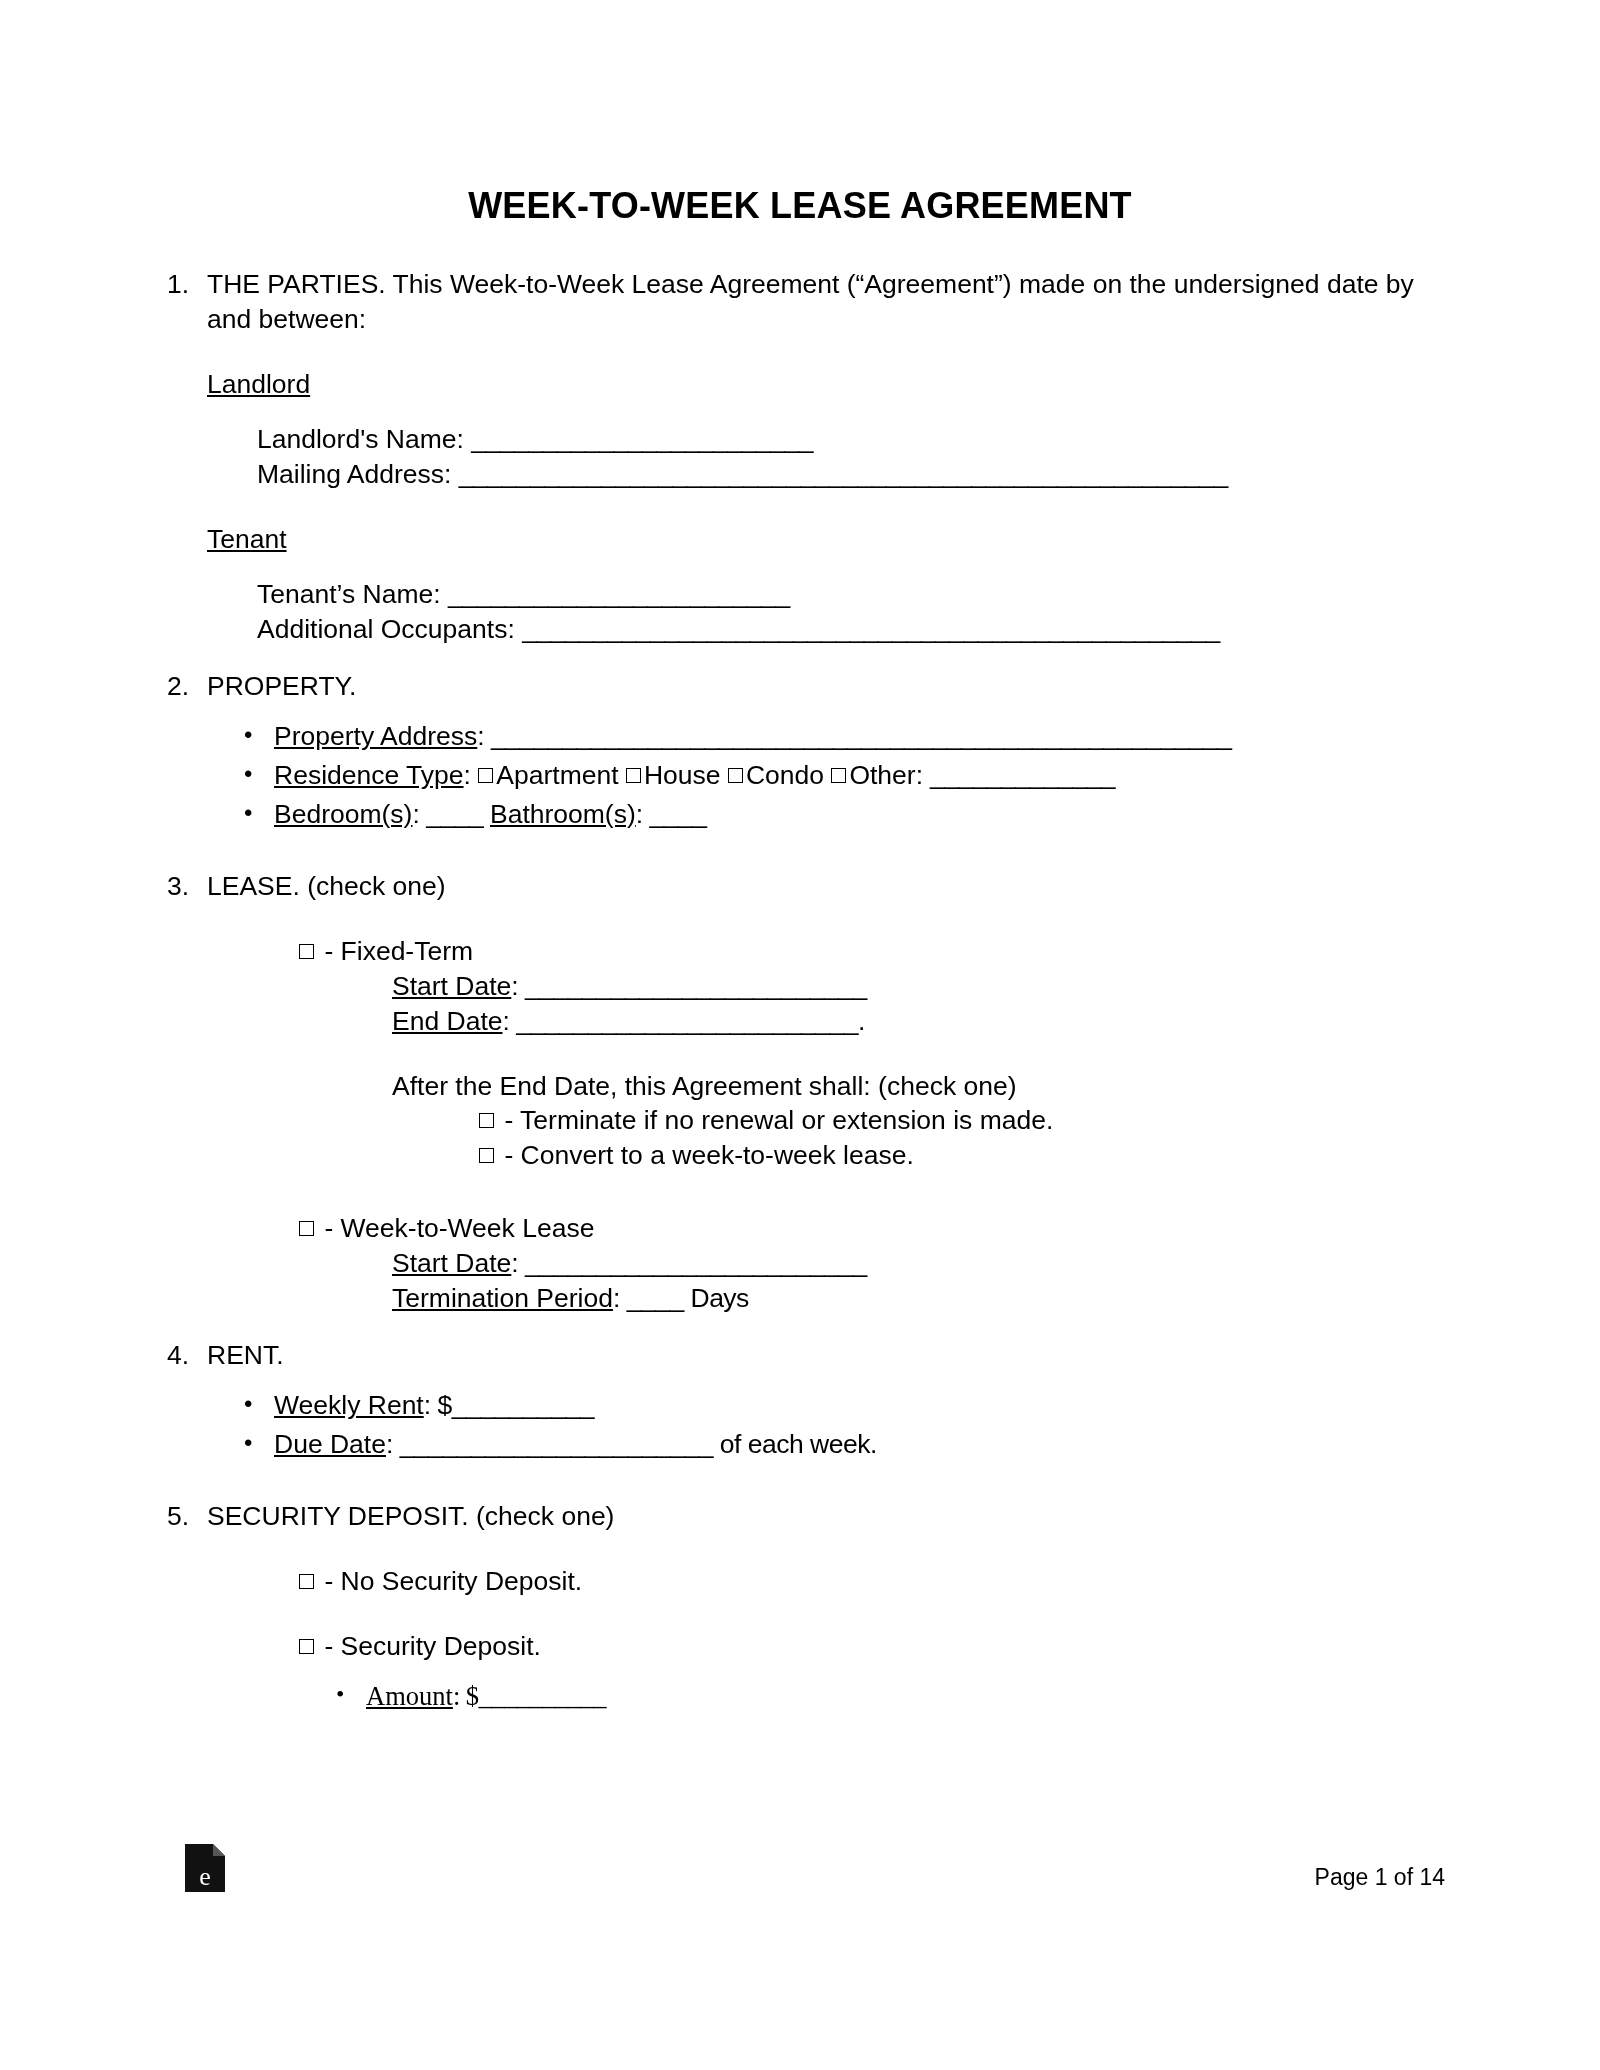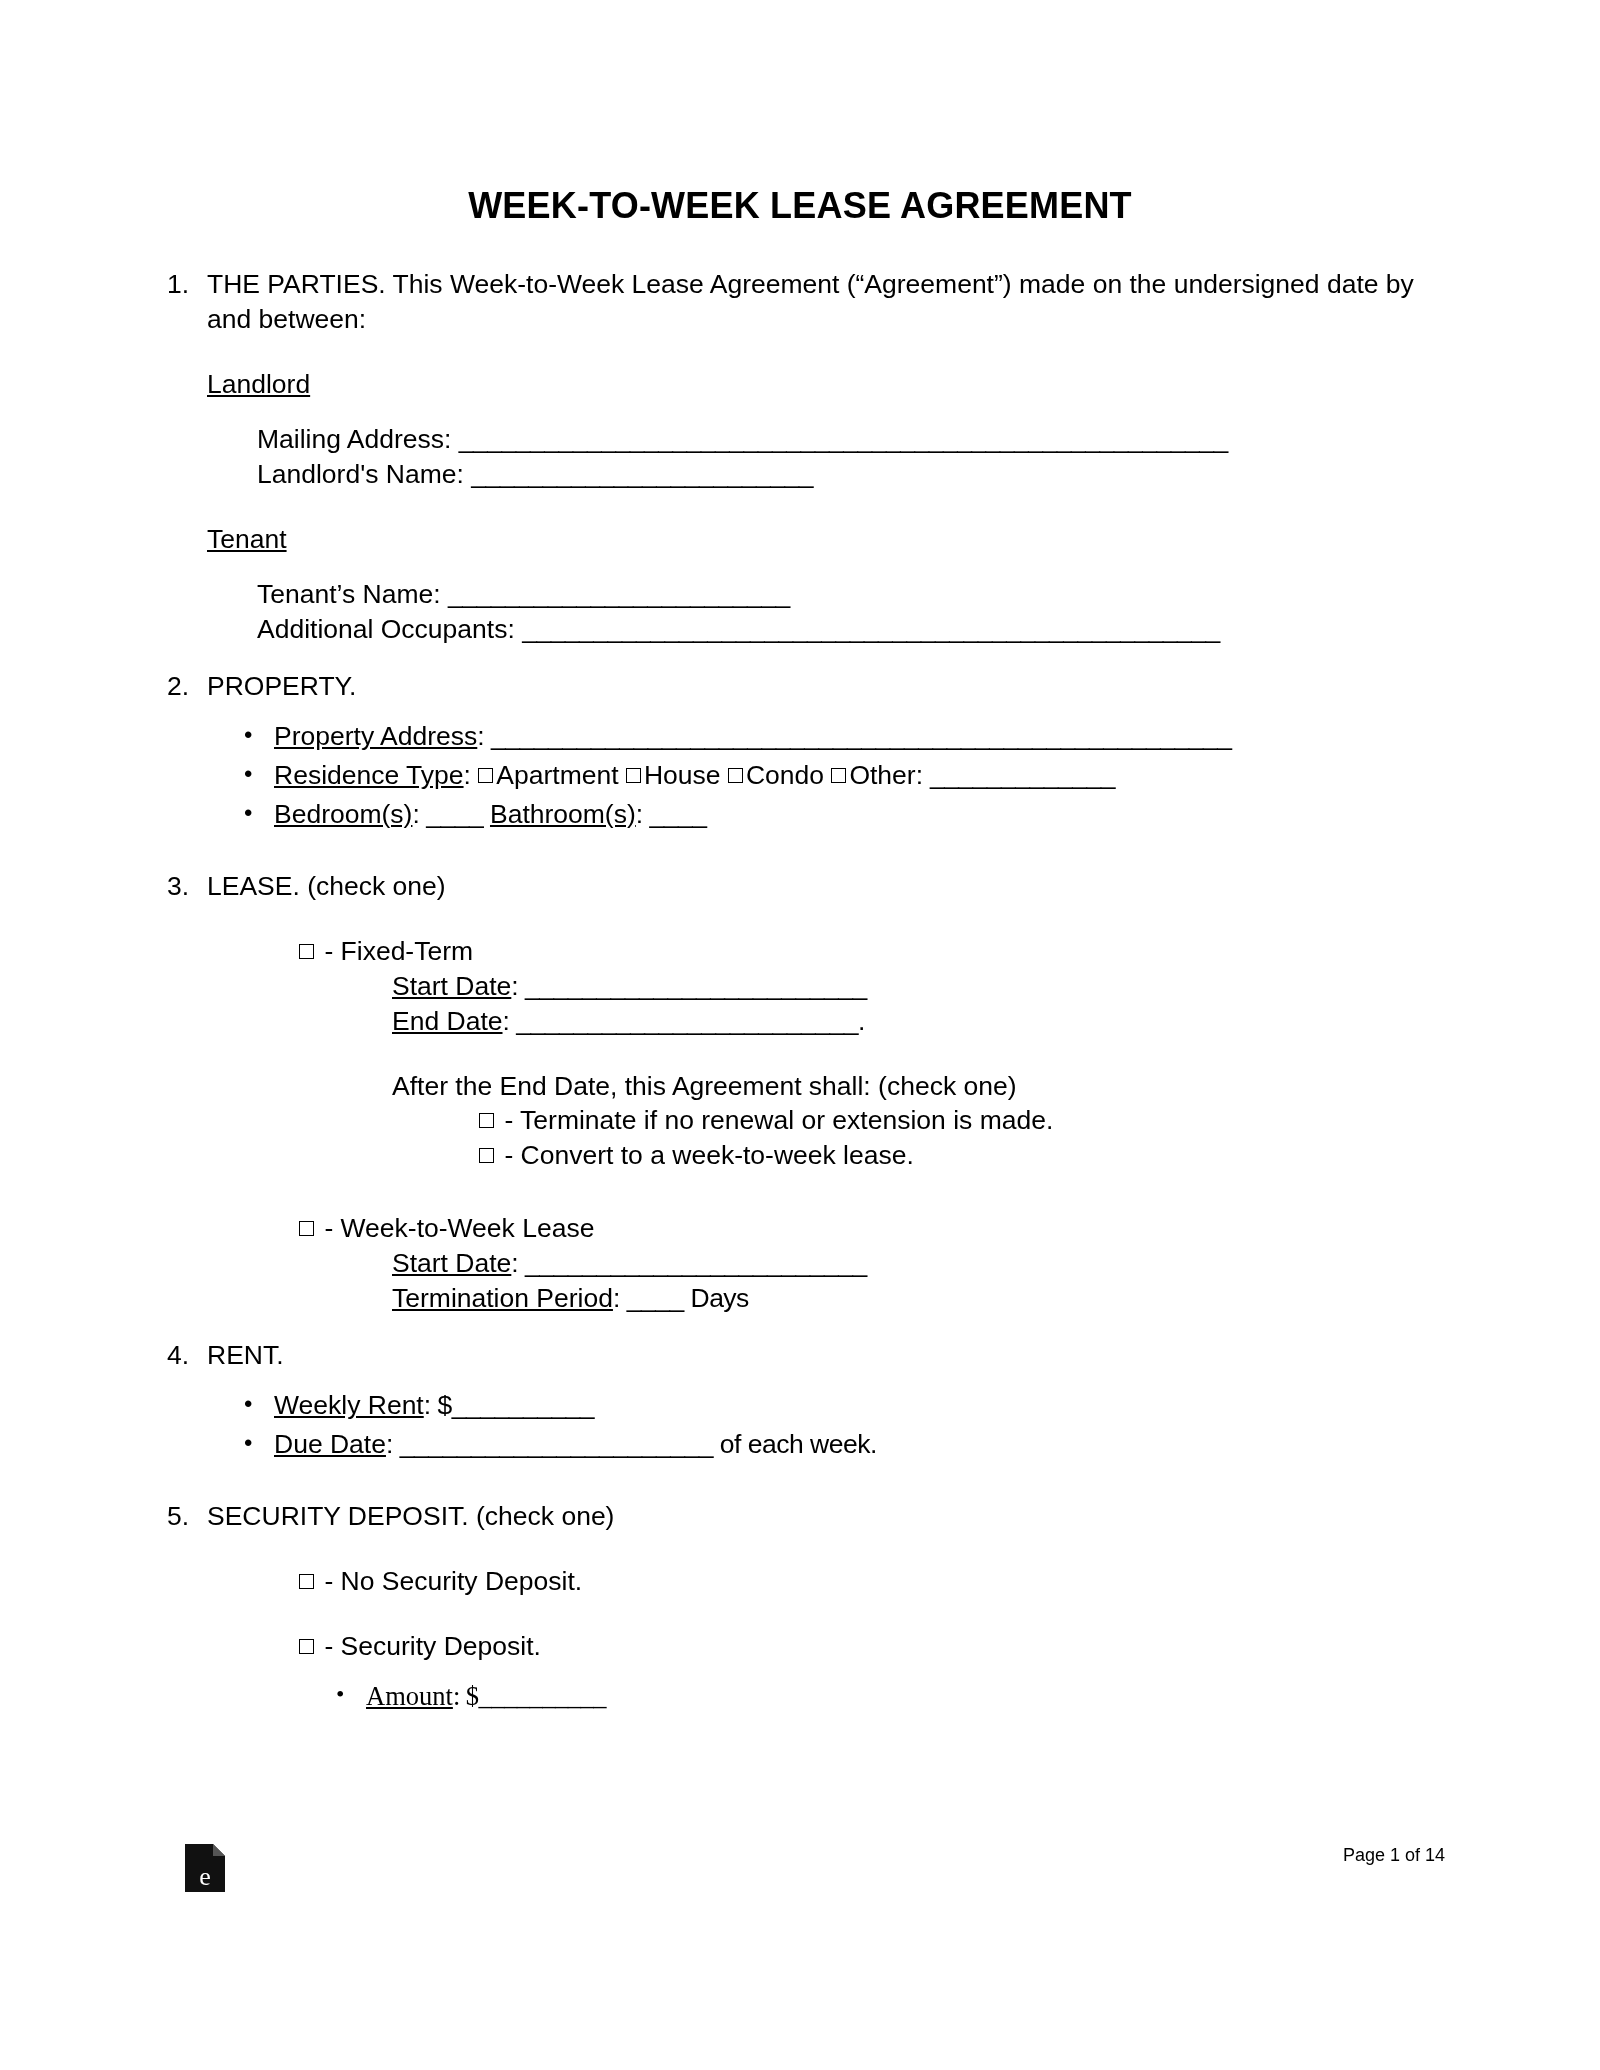--- a/index.html
+++ b/index.html
@@ -90,22 +90,22 @@
   .footer {
     position: absolute;
     left: 0;
     bottom: 0;
     width: 1600px;
     height: 120px;
   }
   .page-num {
     position: absolute;
     right: 155px;
-    bottom: 80px;
-    font-size: 18px;
+    bottom: 55px;
+    font-size: 23px;
   }
   .logo {
     position: absolute;
     left: 183px;
     bottom: 52px;
     width: 44px;
     height: 52px;
   }
 </style>
 </head>
@@ -117,24 +117,24 @@
 
   <div class="clause">
     <div class="clause-num">1.</div>
     <div class="clause-body">
       <span class="b">THE PARTIES</span><span>. This Week-to-Week Lease Agreement (“Agreement”) made on the undersigned date by and between:</span>
 
       <div class="gap-m"></div>
       <div class="u">Landlord</div>
       <div class="gap-s"></div>
       <div class="indent1 line">
+        <span>Landlord's Name: </span><span class="blank">________________________</span>
+      </div>
+      <div class="indent1 line">
         <span>Mailing Address: </span><span class="blank">______________________________________________________</span>
-      </div>
-      <div class="indent1 line">
-        <span>Landlord's Name: </span><span class="blank">________________________</span>
       </div>
 
       <div class="gap-m"></div>
       <div class="u">Tenant</div>
       <div class="gap-s"></div>
       <div class="indent1 line">
         <span>Tenant’s Name: </span><span class="blank">________________________</span>
       </div>
       <div class="indent1 line">
         <span>Additional Occupants: </span><span class="blank">_________________________________________________</span>

